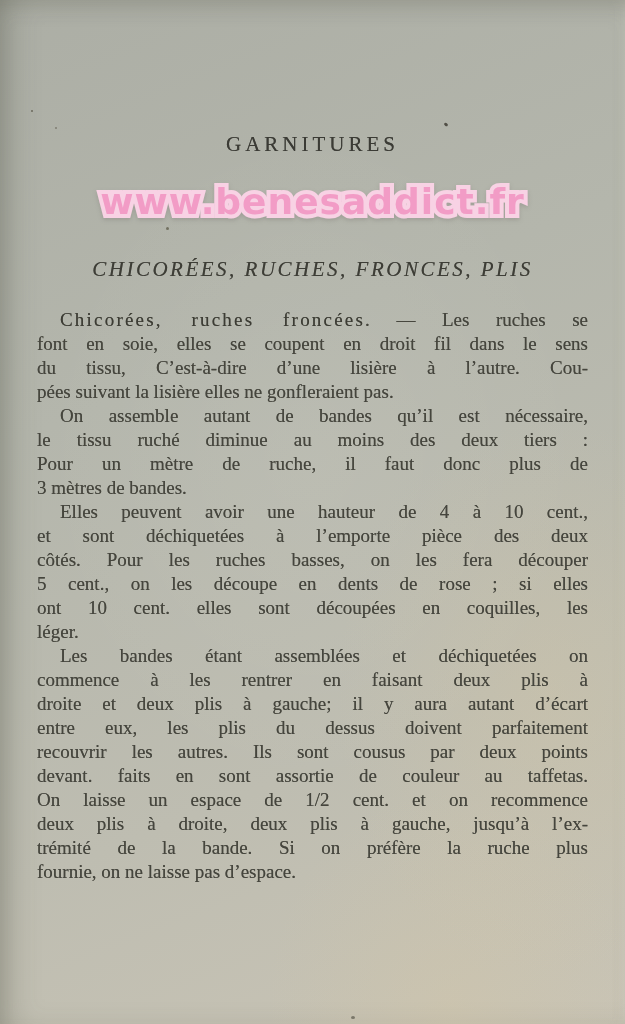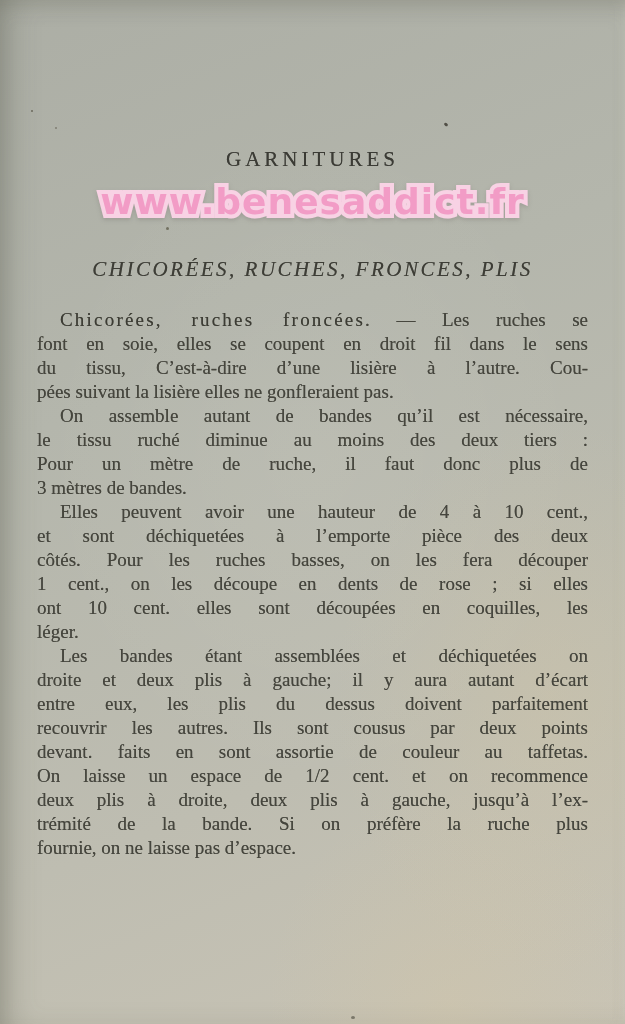--- a/index.html
+++ b/index.html
@@ -27,21 +27,21 @@
       radial-gradient(60% 45% at 50% 45%, rgba(255,255,250,0.06), rgba(0,0,0,0) 75%);
   }
   .speck { position: absolute; border-radius: 50%; }
   .s1 { left: 444px; top: 123px; width: 4px; height: 3px; background: #514f46; transform: rotate(35deg); }
   .s2 { left: 166px; top: 227px; width: 3px; height: 3px; background: #63604f; opacity:.8; }
   .s3 { left: 351px; top: 1016px; width: 4px; height: 3px; background: #7a7769; }
   .s4 { left: 31px;  top: 110px; width: 2px; height: 2px; background: #6b685c; }
   .s5 { left: 55px;  top: 127px; width: 2px; height: 2px; background: #6b685c; opacity:.7; }
 
   .title {
-    position: absolute; top: 133px; left: 0; right: 0; margin: 15px;
+    position: absolute; top: 133px; left: 0; right: 0; margin: 0;
     text-align: center;
     font-size: 21px; font-weight: 500; line-height: 22px;
     letter-spacing: 4px;
     color: #3b3b35;
     text-shadow: 0 0 0.6px rgba(59,59,53,0.7);
   }
   .title-rule {
     position: absolute; top: 201px; left: 286px;
     width: 56px; height: 3px; border-radius: 1px;
     background: #201f1c;
@@ -119,24 +119,25 @@
       <div class="line">font en soie, elles se coupent en droit fil dans le sens</div>
       <div class="line">du tissu, C’est-à-dire d’une lisière à l’autre. Cou-</div>
       <div class="line last">pées suivant la lisière elles ne gonfleraient pas.</div>
       <div class="line first">On assemble autant de bandes qu’il est nécessaire,</div>
       <div class="line">le tissu ruché diminue au moins des deux tiers :</div>
       <div class="line">Pour un mètre de ruche, il faut donc plus de</div>
       <div class="line last">3 mètres de bandes.</div>
       <div class="line first">Elles peuvent avoir une hauteur de 4 à 10 cent.,</div>
       <div class="line">et sont déchiquetées à l’emporte pièce des deux</div>
       <div class="line">côtés. Pour les ruches basses, on les fera découper</div>
-      <div class="line">1 cent., on les découpe en dents de rose ; si elles</div>
+      <div class="line">5 cent., on les découpe en dents de rose ; si elles</div>
       <div class="line">ont 10 cent. elles sont découpées en coquilles, les</div>
       <div class="line last">léger.</div>
       <div class="line first">Les bandes étant assemblées et déchiquetées on</div>
+      <div class="line">commence à les rentrer en faisant deux plis à</div>
       <div class="line">droite et deux plis à gauche; il y aura autant d’écart</div>
       <div class="line">entre eux, les plis du dessus doivent parfaitement</div>
       <div class="line">recouvrir les autres. Ils sont cousus par deux points</div>
       <div class="line">devant. faits en sont assortie de couleur au taffetas.</div>
       <div class="line">On laisse un espace de 1/2 cent. et on recommence</div>
       <div class="line">deux plis à droite, deux plis à gauche, jusqu’à l’ex-</div>
       <div class="line">trémité de la bande. Si on préfère la ruche plus</div>
       <div class="line last">fournie, on ne laisse pas d’espace.</div>
     </div>
 </div>

